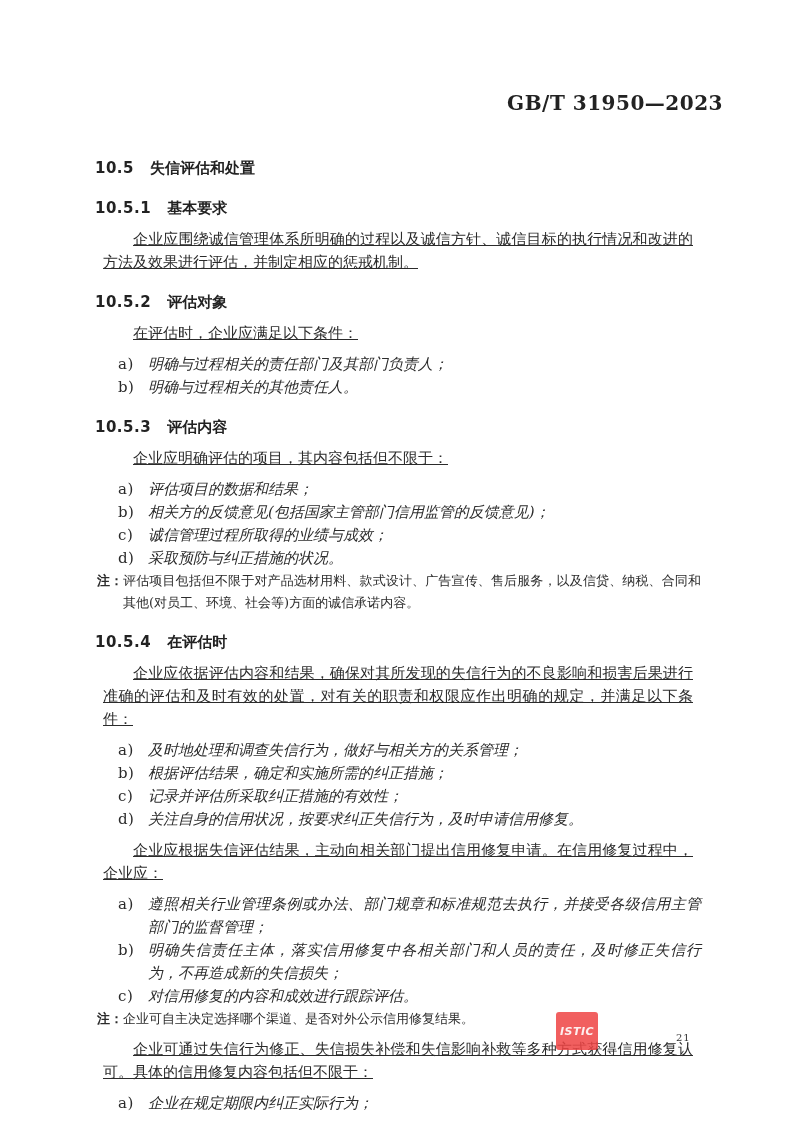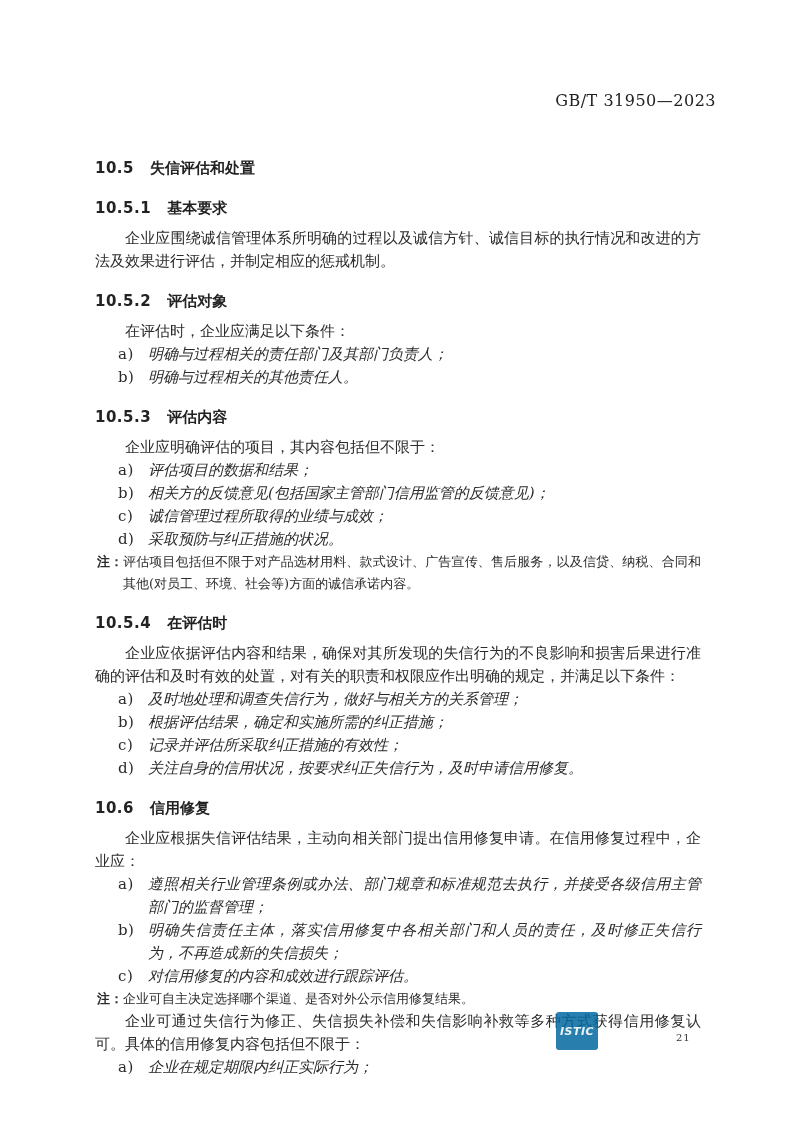--- a/index.html
+++ b/index.html
@@ -12,24 +12,24 @@
     width: 794px;
     height: 1123px;
     background: #ffffff;
     overflow: hidden;
     color: #2b2b2b;
     font-family: "DejaVu Serif", "Liberation Serif", serif;
   }
   .doc-header {
     position: absolute;
     top: 91px;
-    right: 78px;
+    right: 71px;
     font-family: "DejaVu Serif", "Liberation Serif", serif;
-    font-weight: normal;
-    font-size: 16px;
+    font-weight: bold;
+    font-size: 20px;
     letter-spacing: 0.5px;
     color: #222;
   }
   .content {
     position: absolute;
     top: 140px;
     left: 95px;
     width: 606px;
     font-size: 15px;
     line-height: 23px;
@@ -42,24 +42,25 @@
     margin-top: 17px;
     margin-bottom: 7px;
     color: #222;
   }
   .heading .num {
     display: inline-block;
     margin-right: 16px;
     letter-spacing: 0.5px;
   }
   .para {
-    margin: 0;
+    margin: 8px;
     text-indent: 2em;
     text-align: justify;
     color: #2b2b2b;
+    text-decoration: underline;
   }
   .item {
     display: flex;
     align-items: flex-start;
   }
   .item .marker {
     flex: 0 0 30px;
     margin-left: 23px;
     letter-spacing: 0.5px;
   }
@@ -84,21 +85,21 @@
   .note .text {
     flex: 1;
     text-align: justify;
   }
   .watermark {
     position: absolute;
     left: 556px;
     top: 1012px;
     width: 42px;
     height: 38px;
-    background: #0369a1;
+    background: #ef4444;
     border-radius: 3px;
     opacity: 0.85;
     display: flex;
     align-items: center;
     justify-content: center;
     font-family: "DejaVu Sans", "Liberation Sans", sans-serif;
     font-weight: bold;
     font-style: italic;
     font-size: 11px;
     color: rgba(255,255,255,0.9);
@@ -167,21 +168,20 @@
         <span class="text">根据评估结果，确定和实施所需的纠正措施；</span>
       </div>
       <div class="item">
         <span class="marker">c)</span>
         <span class="text">记录并评估所采取纠正措施的有效性；</span>
       </div>
       <div class="item">
         <span class="marker">d)</span>
         <span class="text">关注自身的信用状况，按要求纠正失信行为，及时申请信用修复。</span>
       </div>
-      <div class="heading h2"><span class="num">10.6</span><span class="title">信用修复</span></div>
       <p class="para">企业应根据失信评估结果，主动向相关部门提出信用修复申请。在信用修复过程中，企业应：</p>
       <div class="item">
         <span class="marker">a)</span>
         <span class="text">遵照相关行业管理条例或办法、部门规章和标准规范去执行，并接受各级信用主管部门的监督管理；</span>
       </div>
       <div class="item">
         <span class="marker">b)</span>
         <span class="text">明确失信责任主体，落实信用修复中各相关部门和人员的责任，及时修正失信行为，不再造成新的失信损失；</span>
       </div>
       <div class="item">

